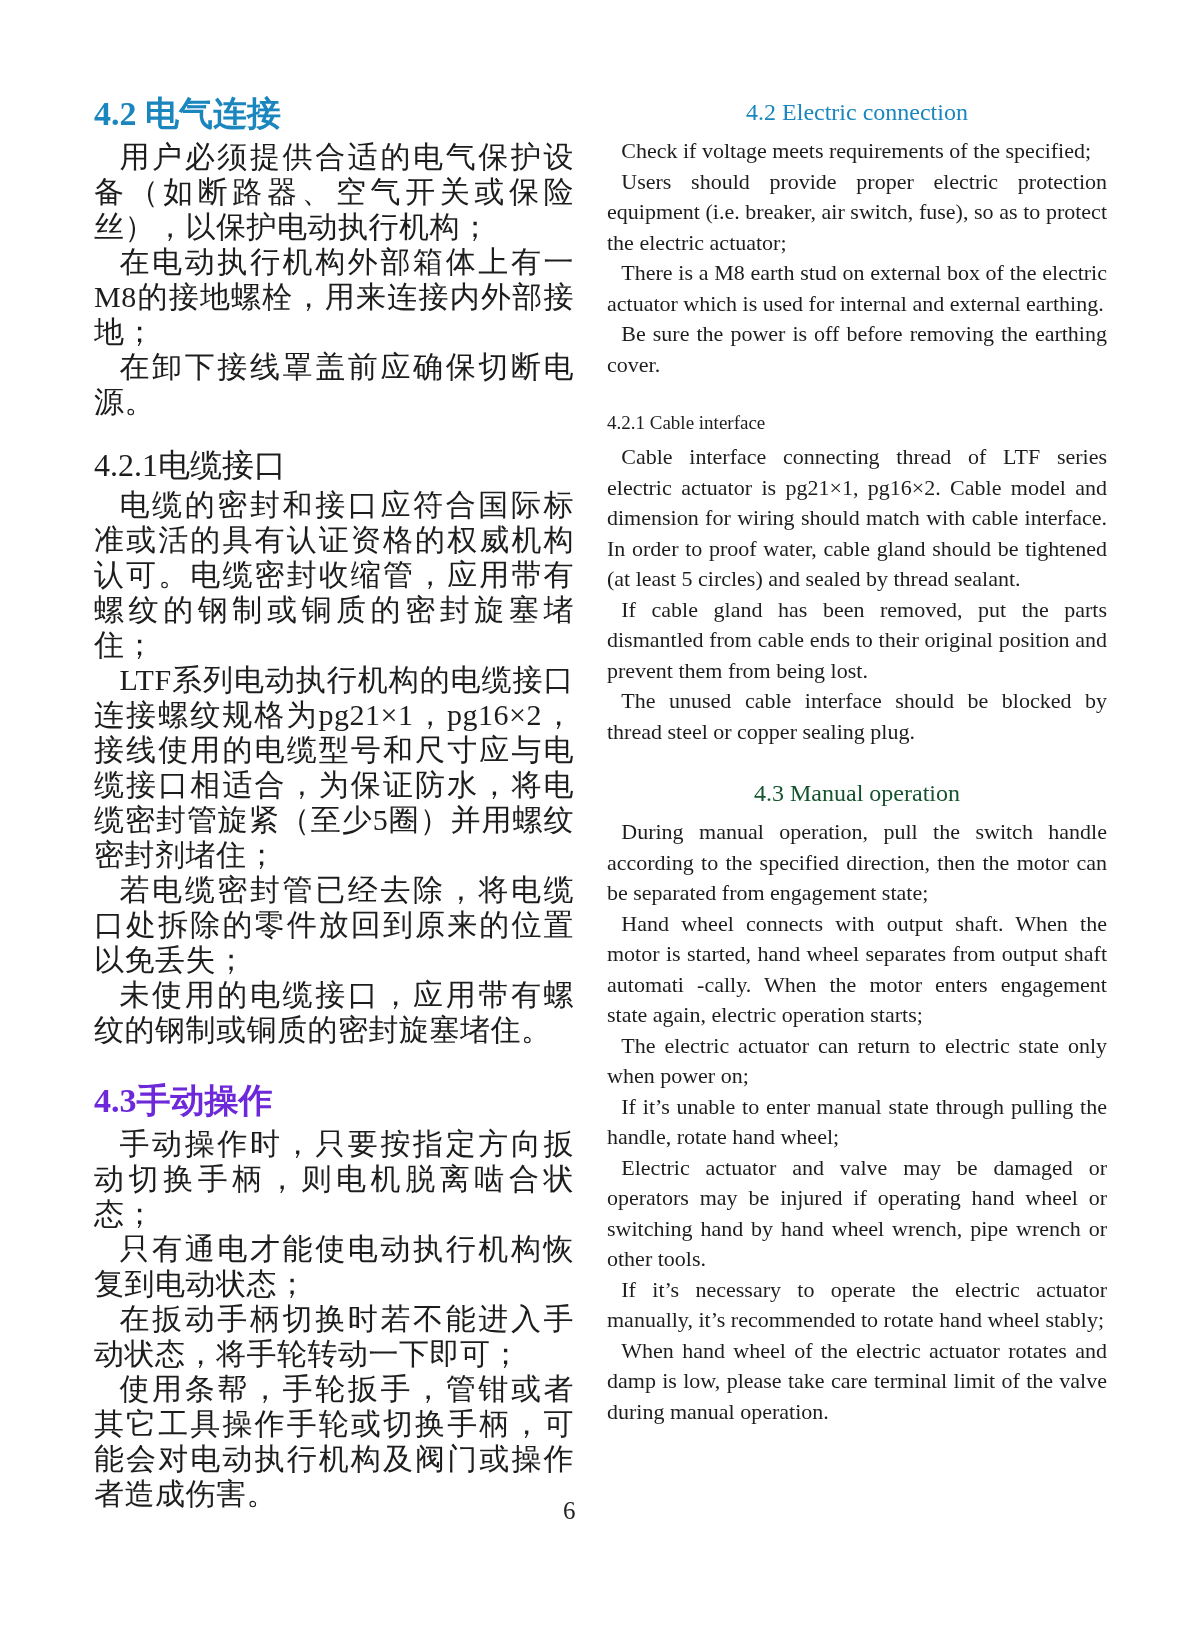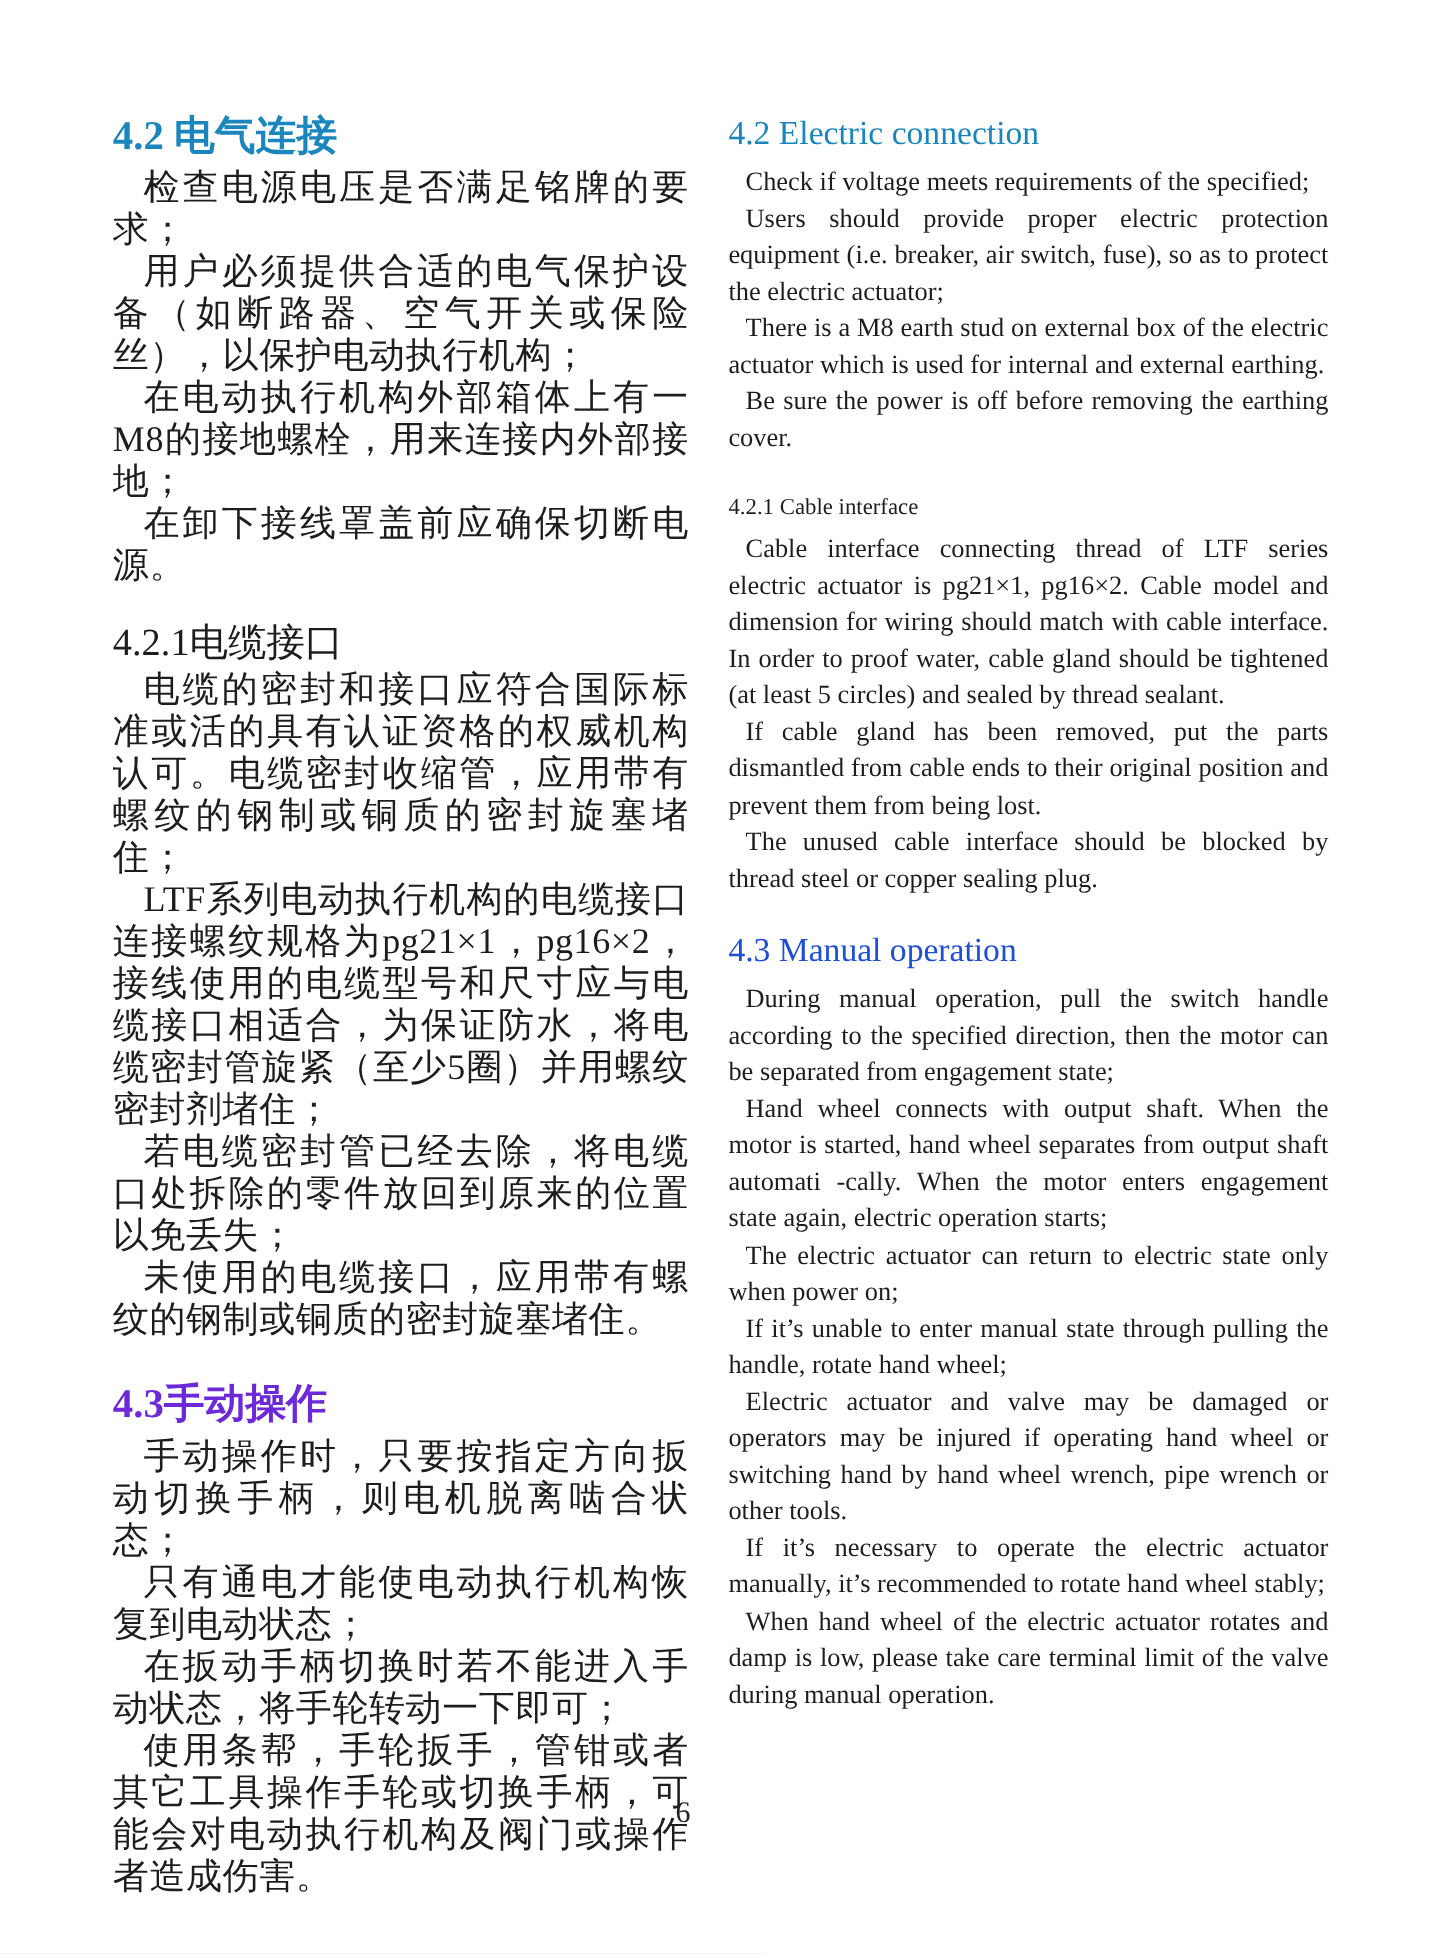--- a/index.html
+++ b/index.html
@@ -39,24 +39,25 @@
     font-size: 30px;
     line-height: 35px;
     text-align: justify;
     text-indent: 0.85em;
     margin: 0;
     letter-spacing: 0.5px;
   }
 
   
   .col-en .h2 {
-    font-size: 28px;
+    font-size: 24px;
     font-weight: normal;
     line-height: 32px;
     margin: 2px 0 8px 0;
+    text-align: center;
   }
   .col-en .h3 {
     font-size: 19px;
     font-weight: normal;
     line-height: 29px;
     margin: 28px 0 5px 0;
   }
   .col-en .h2.sec-later { margin-top: 30px; }
   .col-en .p {
     font-size: 22px;
@@ -77,21 +78,20 @@
   }
 </style>
 </head>
 <body>
 
 <div class="page">
   <div class="columns">
 
     <div class="col col-zh">
       <div class="h2 accent" style="color: rgb(26, 134, 189);">4.2 电气连接</div>
-      <p class="p">检查电源电压是否满足铭牌的要求；</p>
       <p class="p">用户必须提供合适的电气保护设备（如断路器、空气开关或保险丝），以保护电动执行机构；</p>
       <p class="p">在电动执行机构外部箱体上有一M8的接地螺栓，用来连接内外部接地；</p>
       <p class="p">在卸下接线罩盖前应确保切断电源。</p>
 
       <div class="h3">4.2.1电缆接口</div>
       <p class="p">电缆的密封和接口应符合国际标准或活的具有认证资格的权威机构认可。电缆密封收缩管，应用带有螺纹的钢制或铜质的密封旋塞堵住；</p>
       <p class="p">LTF系列电动执行机构的电缆接口连接螺纹规格为pg21×1，pg16×2，接线使用的电缆型号和尺寸应与电缆接口相适合，为保证防水，将电缆密封管旋紧（至少5圈）并用螺纹密封剂堵住；</p>
       <p class="p">若电缆密封管已经去除，将电缆口处拆除的零件放回到原来的位置以免丢失；</p>
       <p class="p">未使用的电缆接口，应用带有螺纹的钢制或铜质的密封旋塞堵住。</p>
 
@@ -108,21 +108,21 @@
       <p class="p">Check if voltage meets requirements of the specified;</p>
       <p class="p">Users should provide proper electric protection equipment (i.e. breaker, air switch, fuse), so as to protect the electric actuator;</p>
       <p class="p">There is a M8 earth stud on external box of the electric actuator which is used for internal and external earthing.</p>
       <p class="p">Be sure the power is off before removing the earthing cover.</p>
 
       <div class="h3">4.2.1 Cable interface</div>
       <p class="p">Cable interface connecting thread of LTF series electric actuator is pg21×1, pg16×2. Cable model and dimension for wiring should match with cable interface. In order to proof water, cable gland should be tightened (at least 5 circles) and sealed by thread sealant.</p>
       <p class="p">If cable gland has been removed, put the parts dismantled from cable ends to their original position and prevent them from being lost.</p>
       <p class="p">The unused cable interface should be blocked by thread steel or copper sealing plug.</p>
 
-      <div class="h2 accent sec-later" style="color: #1d4ed8;">4.3 Manual operation</div>
+      <div class="h2 accent sec-later" style="color: #14532d;">4.3 Manual operation</div>
       <p class="p">During manual operation, pull the switch handle according to the specified direction, then the motor can be separated from engagement state;</p>
       <p class="p">Hand wheel connects with output shaft. When the motor is started, hand wheel separates from output shaft automati -cally. When the motor enters engagement state again, electric operation starts;</p>
       <p class="p">The electric actuator can return to electric state only when power on;</p>
       <p class="p">If it’s unable to enter manual state through pulling the handle, rotate hand wheel;</p>
       <p class="p">Electric actuator and valve may be damaged or operators may be injured if operating hand wheel or switching hand by hand wheel wrench, pipe wrench or other tools.</p>
       <p class="p">If it’s necessary to operate the electric actuator manually, it’s recommended to rotate hand wheel stably;</p>
       <p class="p">When hand wheel of the electric actuator rotates and damp is low, please take care terminal limit of the valve during manual operation.</p>
     </div>
 
   </div>

